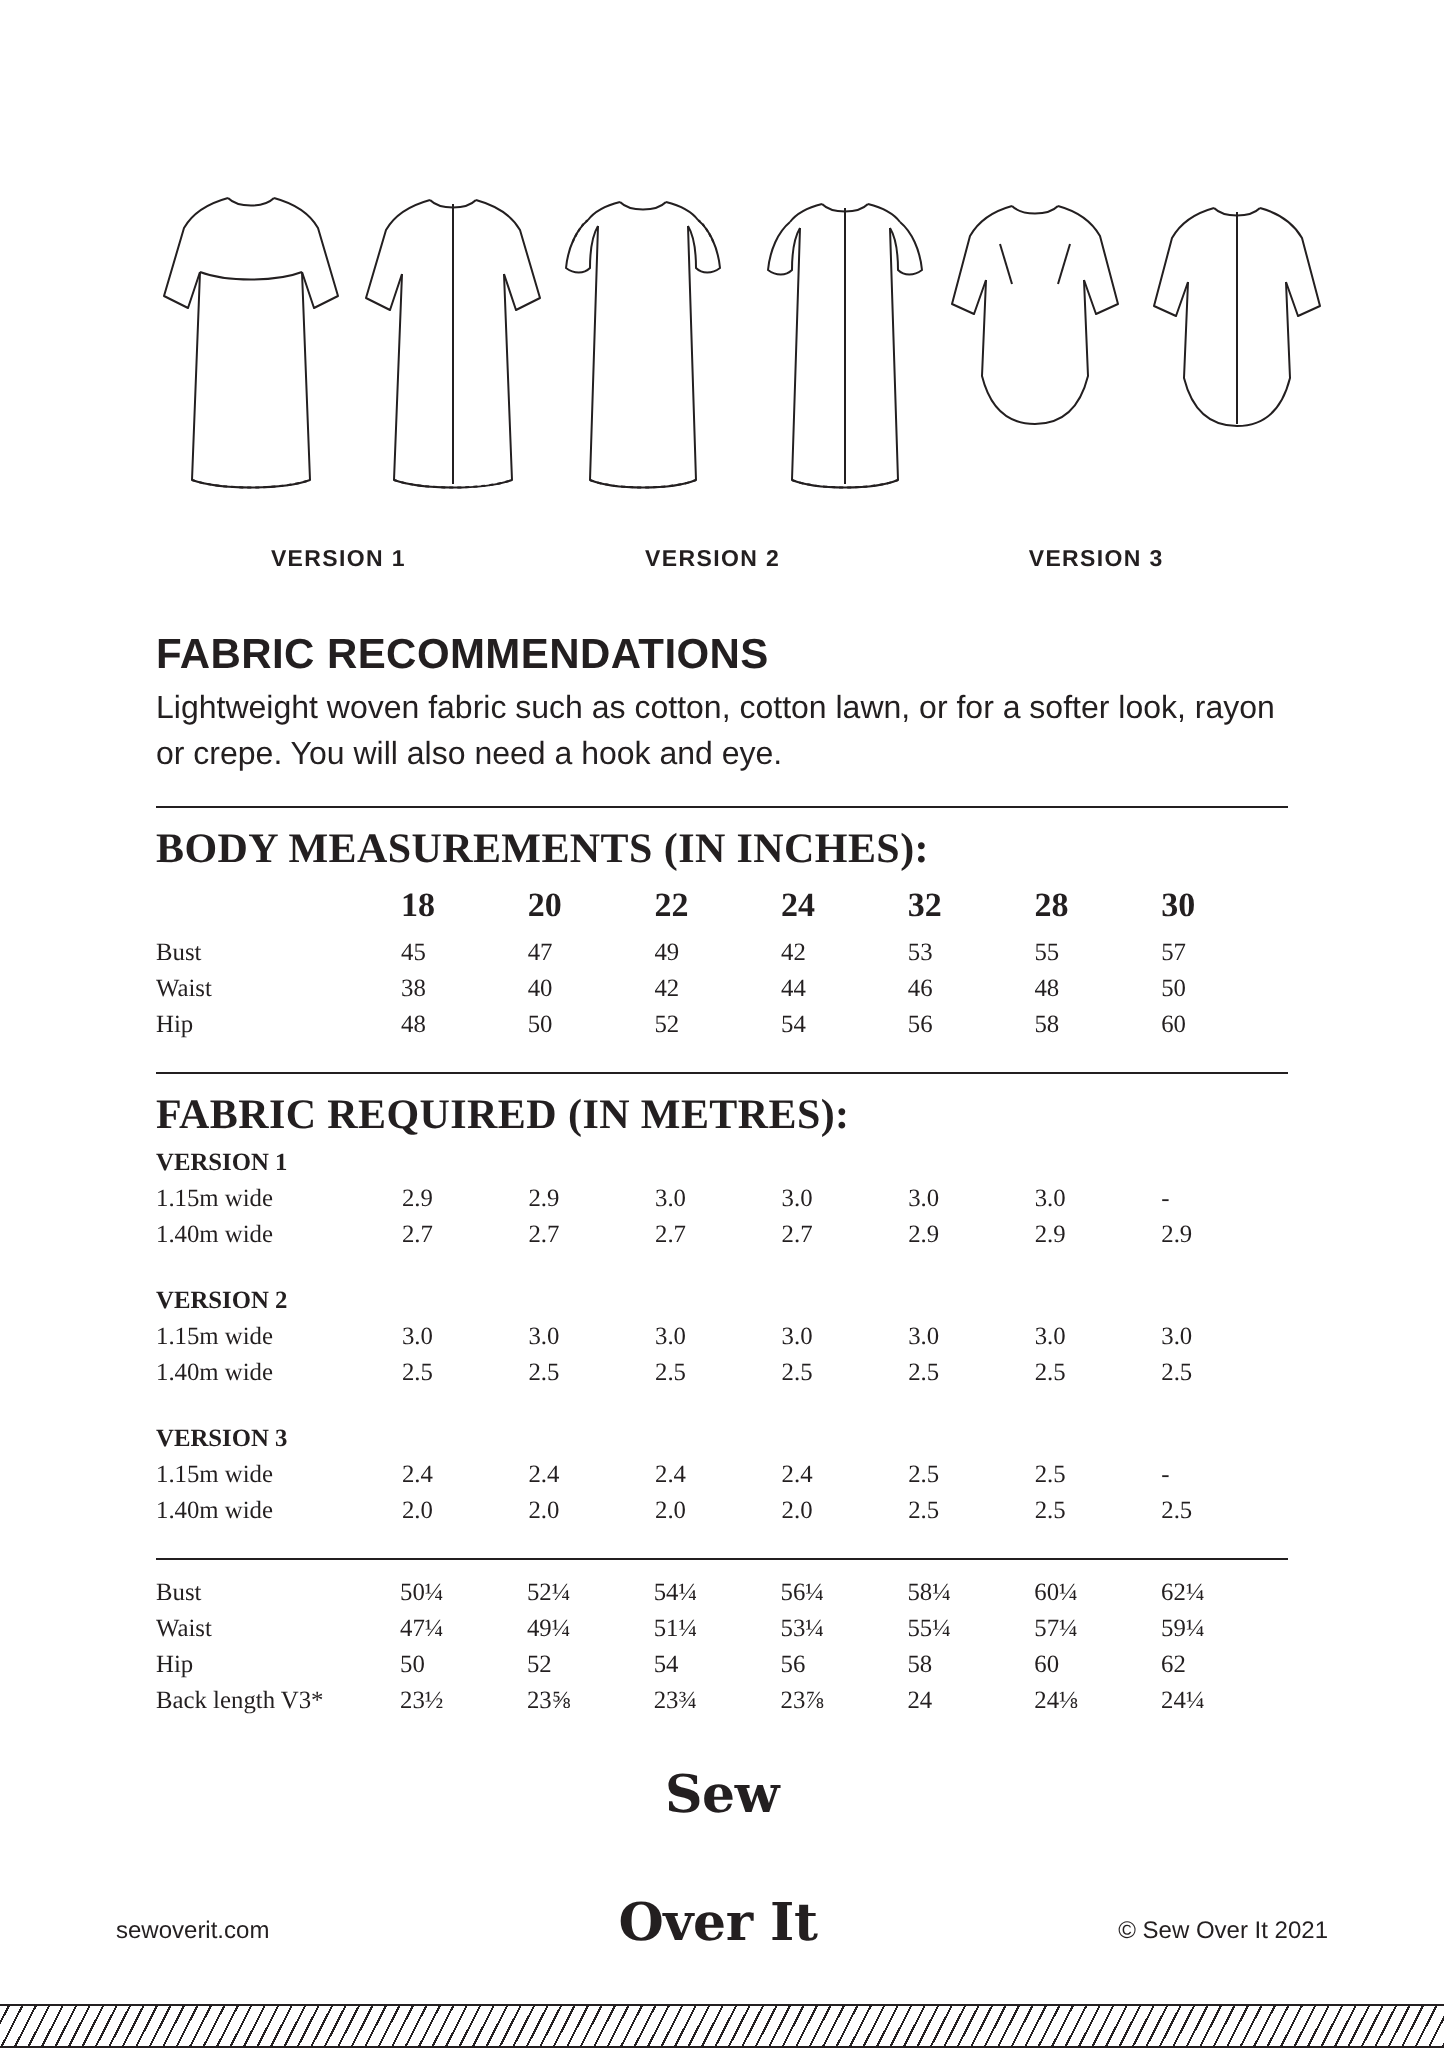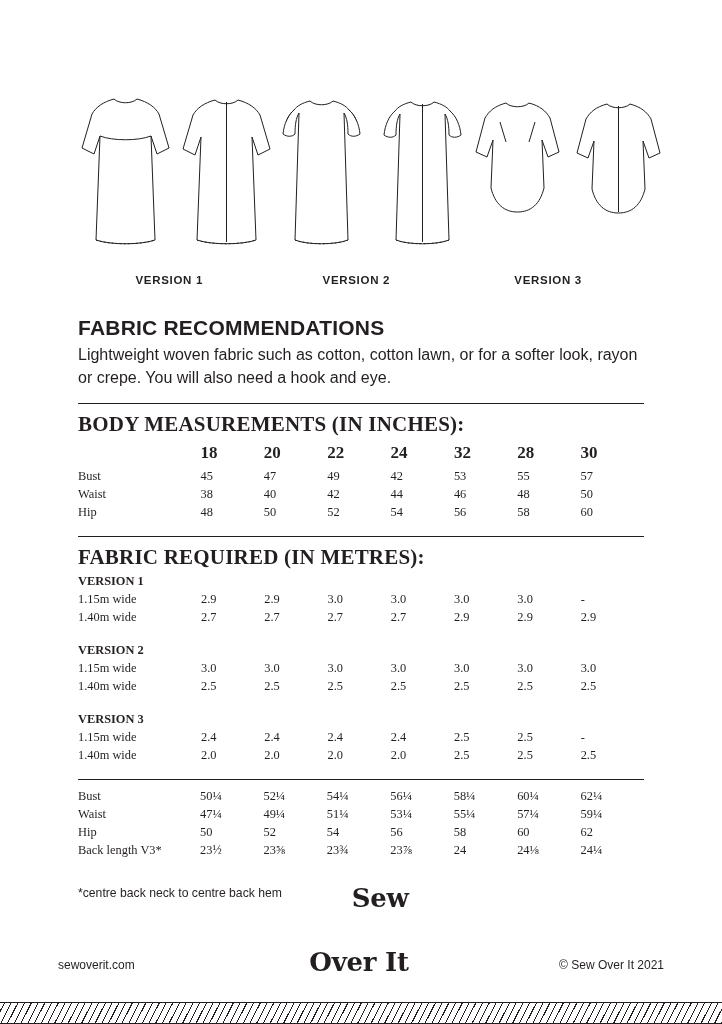--- a/index.html
+++ b/index.html
@@ -118,21 +118,21 @@
     display: flex;
     align-items: flex-end;
     justify-content: space-between;
     font-size: 12px;
   }
   .logo {
     position: absolute;
     left: 50%;
     transform: translateX(-50%);
     bottom: -4px;
-    text-align: right;
+    text-align: center;
     font-family: "DejaVu Serif", serif;
     font-weight: bold;
     font-size: 26px;
     line-height: 1.02;
     letter-spacing: -0.01em;
   }
   .logo .l2 { margin-left: -4px; margin-top: 38px; }
 
   
   .hatch {
@@ -481,21 +481,20 @@
           <td>23¾</td>
           <td>23⅞</td>
           <td>24</td>
           <td>24⅛</td>
           <td>24¼</td>
         </tr>
       </tbody>
     </table>
   </div>
 
-  <div class="footnote">*centre back neck to centre back hem</div>
 
   <div class="footer">
     <div>sewoverit.com</div>
     <div class="logo">
       <div class="l1">Sew</div>
       <div class="l2">Over It</div>
     </div>
     <div>© Sew Over It 2021</div>
   </div>
 

